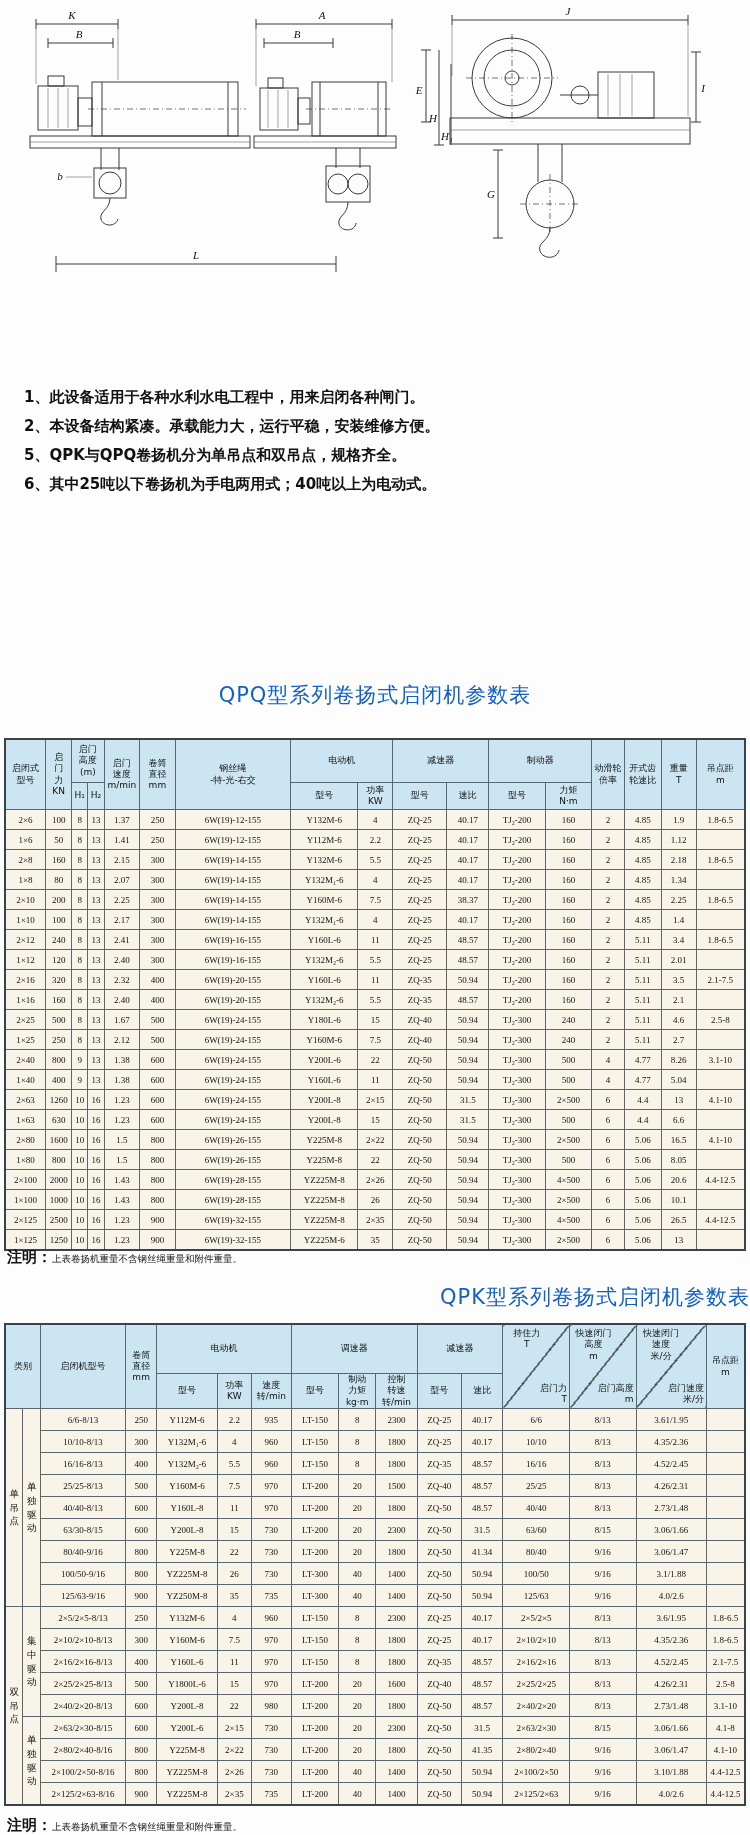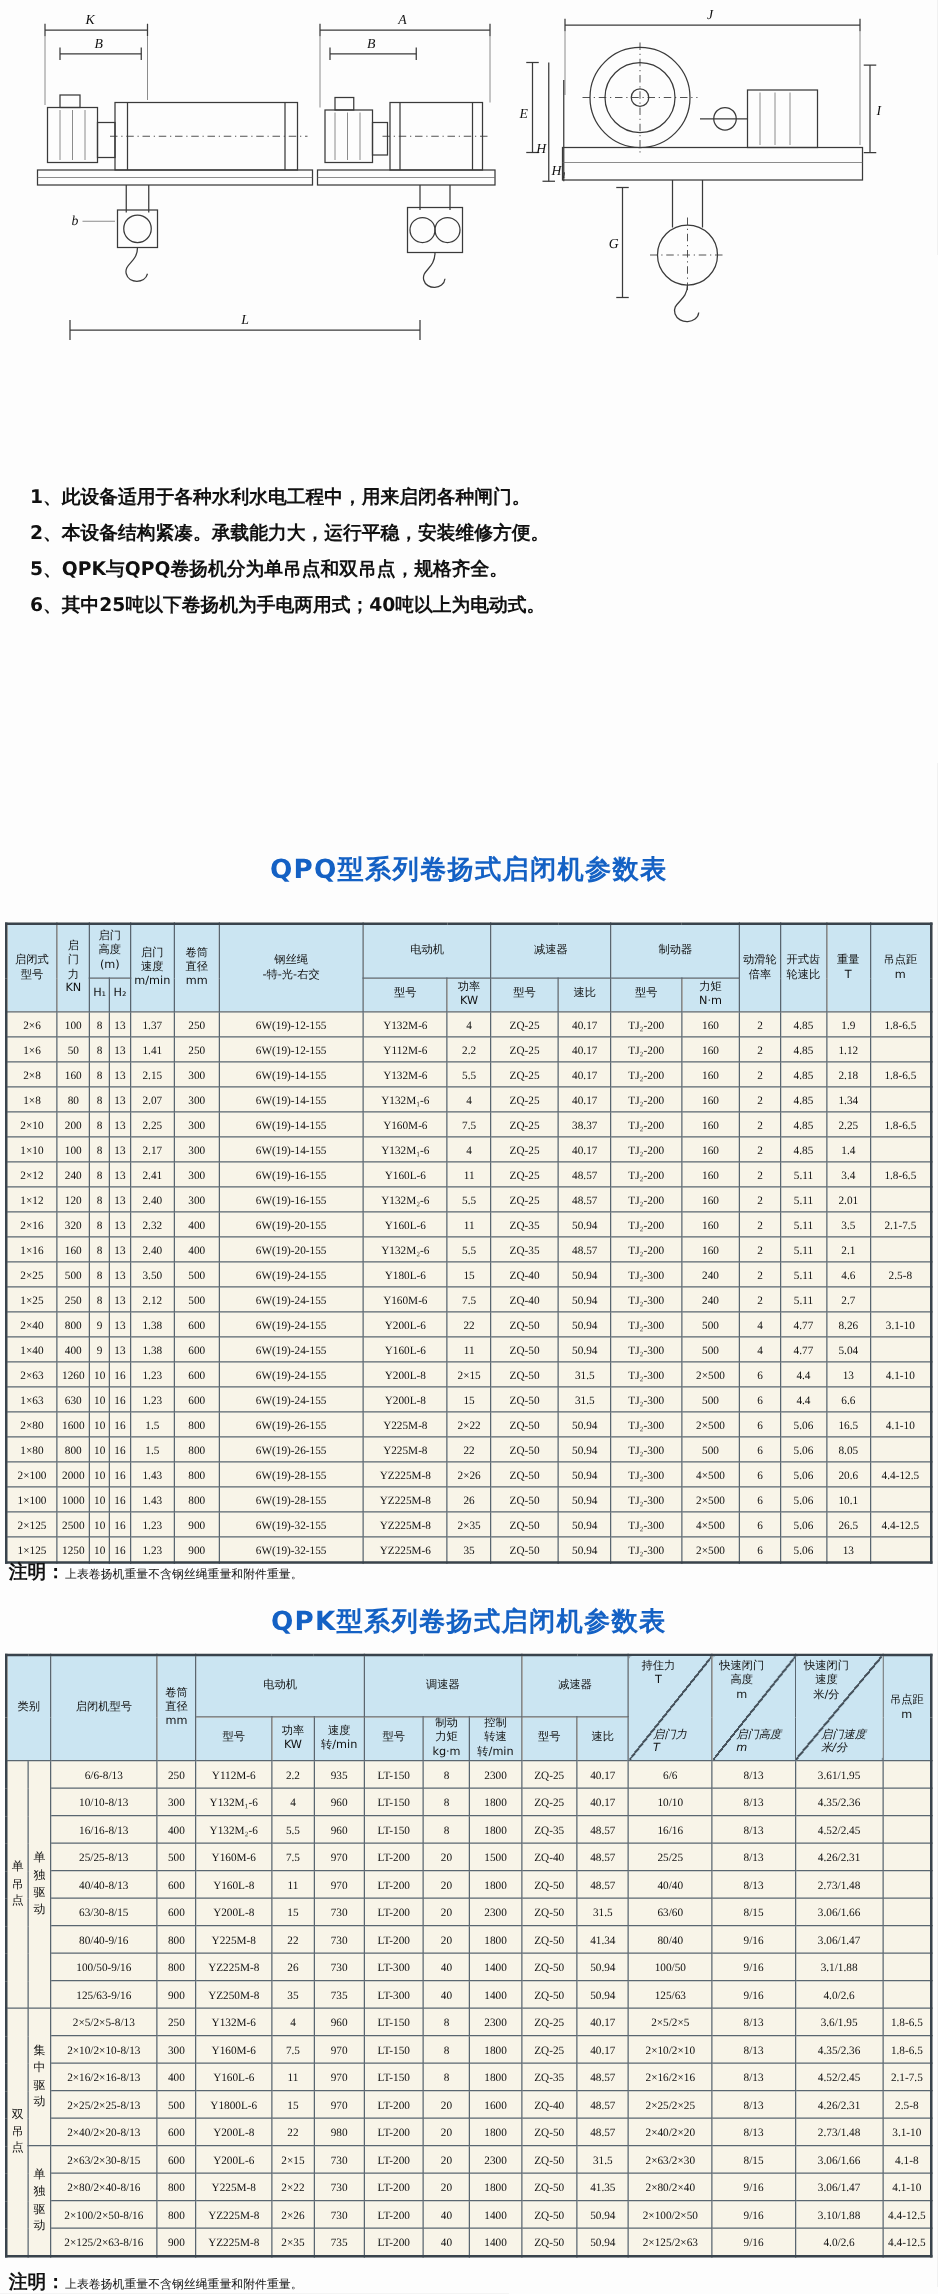--- a/index.html
+++ b/index.html
@@ -8,42 +8,42 @@
   
   #drawings{position:absolute;top:0;left:0;}
   #drawings line,#drawings rect,#drawings circle,#drawings path,#drawings polyline{stroke:#3a3a3a;fill:none;stroke-width:1;}
   #drawings .thin{stroke-width:.6;stroke:#666;}
   #drawings .dash{stroke-dasharray:6 3 1 3;stroke-width:.7;}
   #drawings text{fill:#111;font:italic 11px "Liberation Serif",serif;stroke:none;}
   
   .main-title{position:absolute;top:310px;left:92px;font-size:24px;font-weight:bold;letter-spacing:2px;color:#000;}
   .features{position:absolute;top:383px;left:24px;right:10px;font-size:15px;font-weight:600;}
   .feature{height:29px;line-height:29px;white-space:nowrap;}
-  .tbl-title{position:absolute;left:0;width:750px;text-align:center;font-size:21px;font-weight:bold;
+  .tbl-title{position:absolute;left:0;width:750px;text-align:center;font-size:21px;font-weight:normal;
              color:#1461c4;letter-spacing:1px;}
   
   table{border-collapse:collapse;table-layout:fixed;background:#f8f4e8;border:2px solid #39434c;}
   th,td{border:1px solid #5a6670;text-align:center;vertical-align:middle;padding:0 1px;overflow:hidden;}
   th{background:#cbe5f2;font-weight:normal;font-size:9px;white-space:pre-line;line-height:1.25;
      font-family:"DejaVu Sans",sans-serif;}
   td{font-family:"Liberation Serif",serif;font-size:9px;white-space:nowrap;}
   #qpq-table{position:absolute;top:738px;left:4px;width:742px;}
   #qpq-table thead tr:first-child th{height:42px;}
   #qpq-table thead tr:last-child th{height:26px;}
   #qpq-table tbody td{height:19px;}
   #qpk-table{position:absolute;top:1323px;left:4px;width:742px;}
   #qpk-table thead tr:first-child th{height:48px;}
   #qpk-table thead tr:last-child th{height:34px;}
   #qpk-table tbody td{height:21px;}
   td.vcat{white-space:normal;word-break:break-all;line-height:1.45;font-family:"DejaVu Sans",sans-serif;
           font-size:9.5px;padding:0 2px;}
   th.diag{position:relative;padding:0;
     background-image:linear-gradient(to bottom right,rgba(0,0,0,0) calc(50% - .8px),#44505a calc(50% - .8px),#44505a calc(50% + .8px),rgba(0,0,0,0) calc(50% + .8px));}
   th.diag .t{position:absolute;top:3px;left:3px;width:62%;text-align:center;white-space:pre-line;}
-  th.diag .b{position:absolute;bottom:3px;right:2px;width:68%;text-align:left;white-space:pre-line;font-style:italic;}
+  th.diag .b{position:absolute;bottom:3px;right:2px;width:68%;text-align:right;white-space:pre-line;}
   .note{position:absolute;left:7px;font-size:9.5px;color:#111;font-family:"Liberation Serif",serif;}
   .note b{font-family:Liberation Serif, serif;font-size:15px;}
 </style>
 </head>
 <body>
 
 <div class="sheet">
 
   <svg id="drawings" width="750" height="300" viewBox="0 0 750 300">
 
@@ -416,21 +416,21 @@
           <td>2</td>
           <td>5.11</td>
           <td>2.1</td>
           <td></td>
         </tr>
         <tr>
           <td>2×25</td>
           <td>500</td>
           <td>8</td>
           <td>13</td>
-          <td>3.50</td>
+          <td>1.67</td>
           <td>500</td>
           <td>6W(19)-24-155</td>
           <td>Y180L-6</td>
           <td>15</td>
           <td>ZQ-40</td>
           <td>50.94</td>
           <td>TJ₂-300</td>
           <td>240</td>
           <td>2</td>
           <td>5.11</td>
@@ -645,21 +645,21 @@
           <td>5.06</td>
           <td>13</td>
           <td></td>
         </tr>
       </tbody>
   </table>
   <div class="note" style="top:1248px;">
     <b>注明：</b><span>上表卷扬机重量不含钢丝绳重量和附件重量。</span>
   </div>
 
-  <div class="tbl-title" style="top:1283px;">QPK型系列卷扬式启闭机参数表</div>
+  <div class="tbl-title" style="top:1283px;text-align:right;">QPK型系列卷扬式启闭机参数表</div>
   <table id="qpk-table">
     <colgroup>
       <col style="width:2.4%">
         <col style="width:2.4%">
         <col style="width:11.5%">
         <col style="width:4.2%">
       <col style="width:8.2%">
         <col style="width:4.6%">
         <col style="width:5.4%">
         <col style="width:6.4%">

